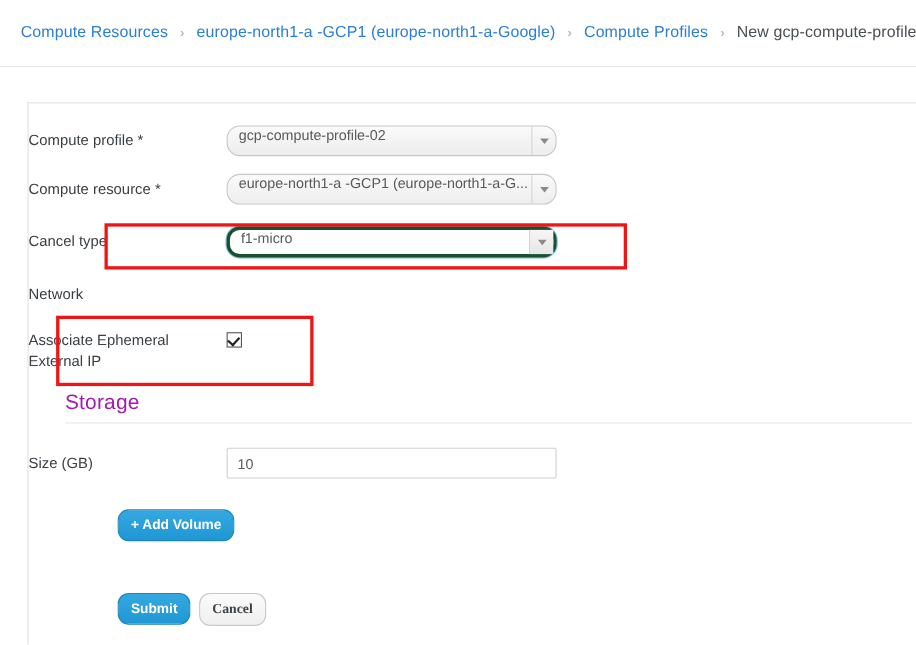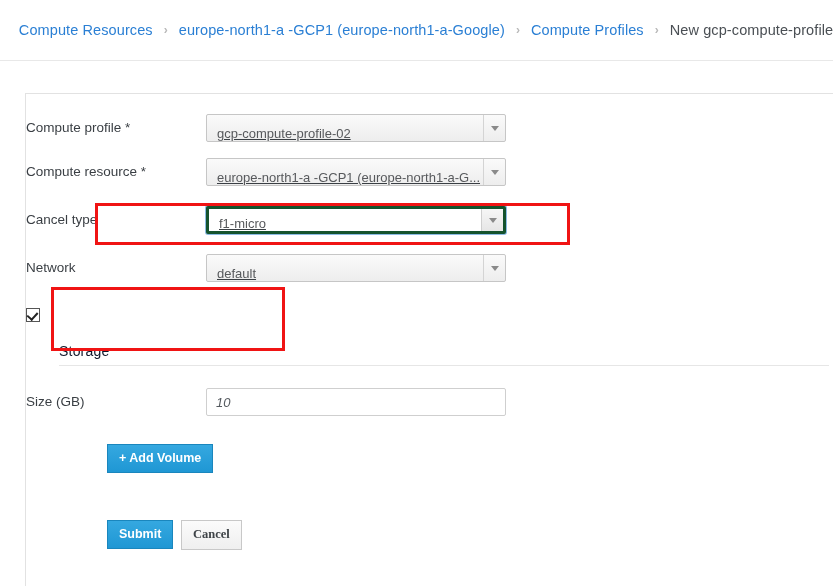--- a/index.html
+++ b/index.html
@@ -97,25 +97,24 @@
     border-radius: 2px;
     outline: none;
   }
   
   .select-shell {
     position: relative;
     width: 300px;
     height: 28px;
     box-sizing: border-box;
     border: 1px solid #c6c6c6;
-    border-radius: 2px;
+    border-radius: 12px;
     background: linear-gradient(#fafafa, #ededed);
     display: flex;
-    align-items: flex-end;
-    text-decoration: underline;
+    align-items: flex-start;
   }
   .select-shell .sel-text {
     padding-left: 10px;
     font-size: 13px;
     color: #57595c;
     flex: 1;
     white-space: nowrap;
     overflow: hidden;
     text-overflow: ellipsis;
   }
@@ -142,21 +141,20 @@
     box-shadow: 0 0 0 1px #8cbbe4;
   }
   .select-shell.focused .caret-btn {
     background: linear-gradient(#f6f6f6, #e6e6e6);
     border-left: 1px solid #cfcfcf;
   }
 
   input.text-fld {
     background: #ffffff;
     border: 1px solid #cfcfcf;
-    font-style: italic;
   }
 
   
   .cb-row .control {
     padding-top: 4px;
   }
   .cbox {
     width: 14px;
     height: 14px;
     border: 1px solid #555;
@@ -184,33 +182,33 @@
   
   .section {
     margin-top: 18px;
     margin-left: 33px;
     margin-right: 0;
     padding-bottom: 6px;
     border-bottom: 1px solid #e6e6e6;
     width: 770px;
   }
   .section-title {
-    font-size: 14px;
-    color: #0f172a;
+    font-size: 19px;
+    color: #a21caf;
     font-weight: normal;
     letter-spacing: 0.2px;
   }
 
   
   .btn-block { margin-left: 81px; margin-top: 28px; }
   .btn {
     font-family: "Liberation Sans", sans-serif;
     font-size: 12.5px;
     font-weight: bold;
-    border-radius: 0;
+    border-radius: 10px;
     padding: 6px 11px 7px 11px;
     cursor: pointer;
     display: inline-block;
     box-sizing: border-box;
   }
   .btn-primary {
     background: linear-gradient(#35a8e0, #1f97d4);
     border: 1px solid #1a86bd;
     color: #ffffff;
   }
@@ -280,31 +278,27 @@
           <span class="sel-text">f1-micro</span>
           <span class="caret-btn">
               <i class="caret"></i>
             </span>
         </div>
       </div>
     </div>
 
     <div class="form-row" style="margin-bottom:22px;">
       <div class="form-label">Network</div>
-      <div class="control">
-        <div class="select-shell">
-          <span class="sel-text">default</span>
-          <span class="caret-btn">
-              <i class="caret"></i>
-            </span>
-        </div>
-      </div>
     </div>
 
     <div class="form-row cb-row" style="margin-bottom:6px;">
+      <div class="form-label label-2line">
+        <div>Associate Ephemeral</div>
+        <div>External IP</div>
+      </div>
       <div class="control">
         <span class="cbox checked"></span>
       </div>
     </div>
 
     <div class="section">
       <span class="section-title">Storage</span>
     </div>
 
     <div class="form-row" style="margin-top:22px; margin-bottom:0;">

